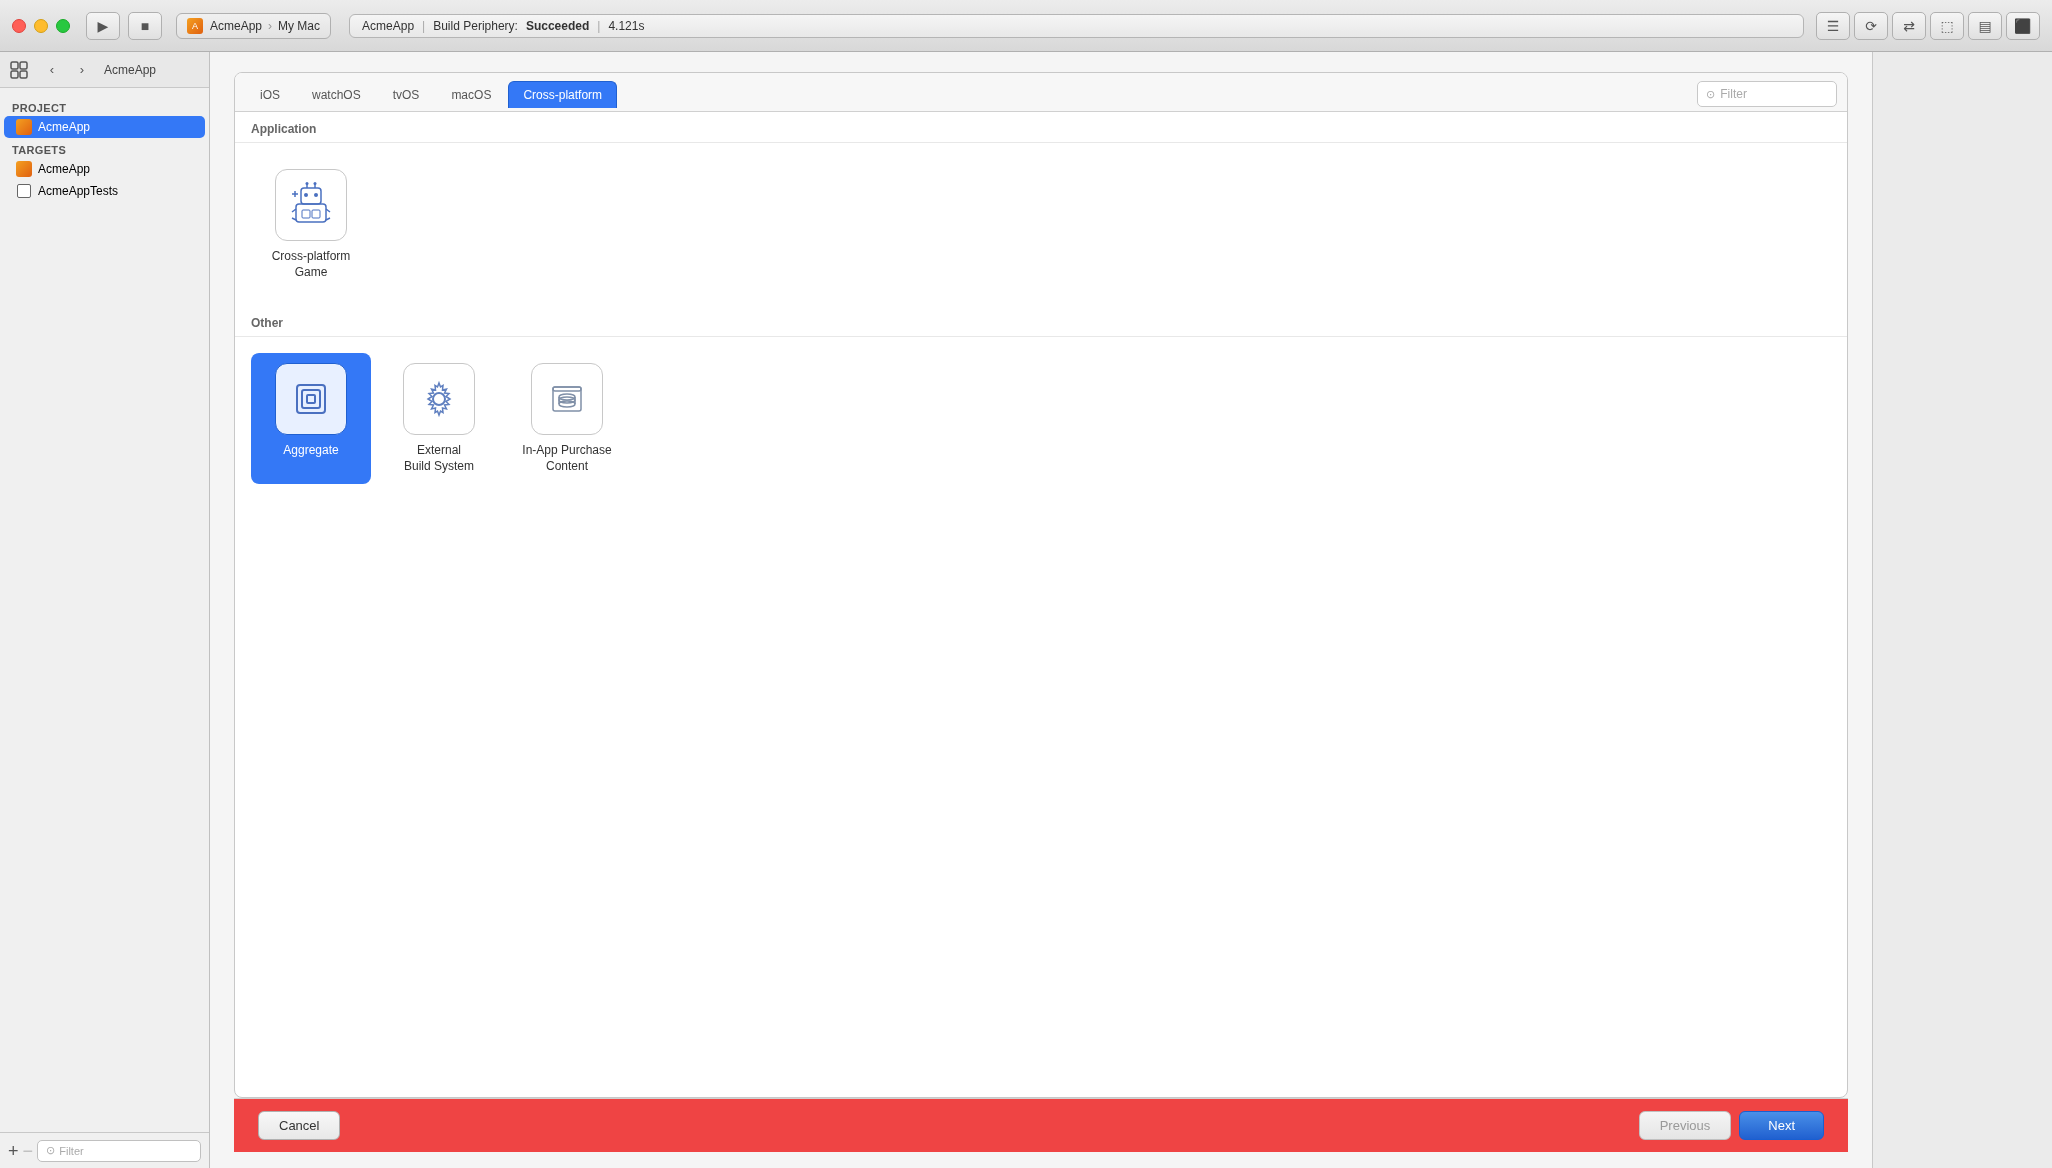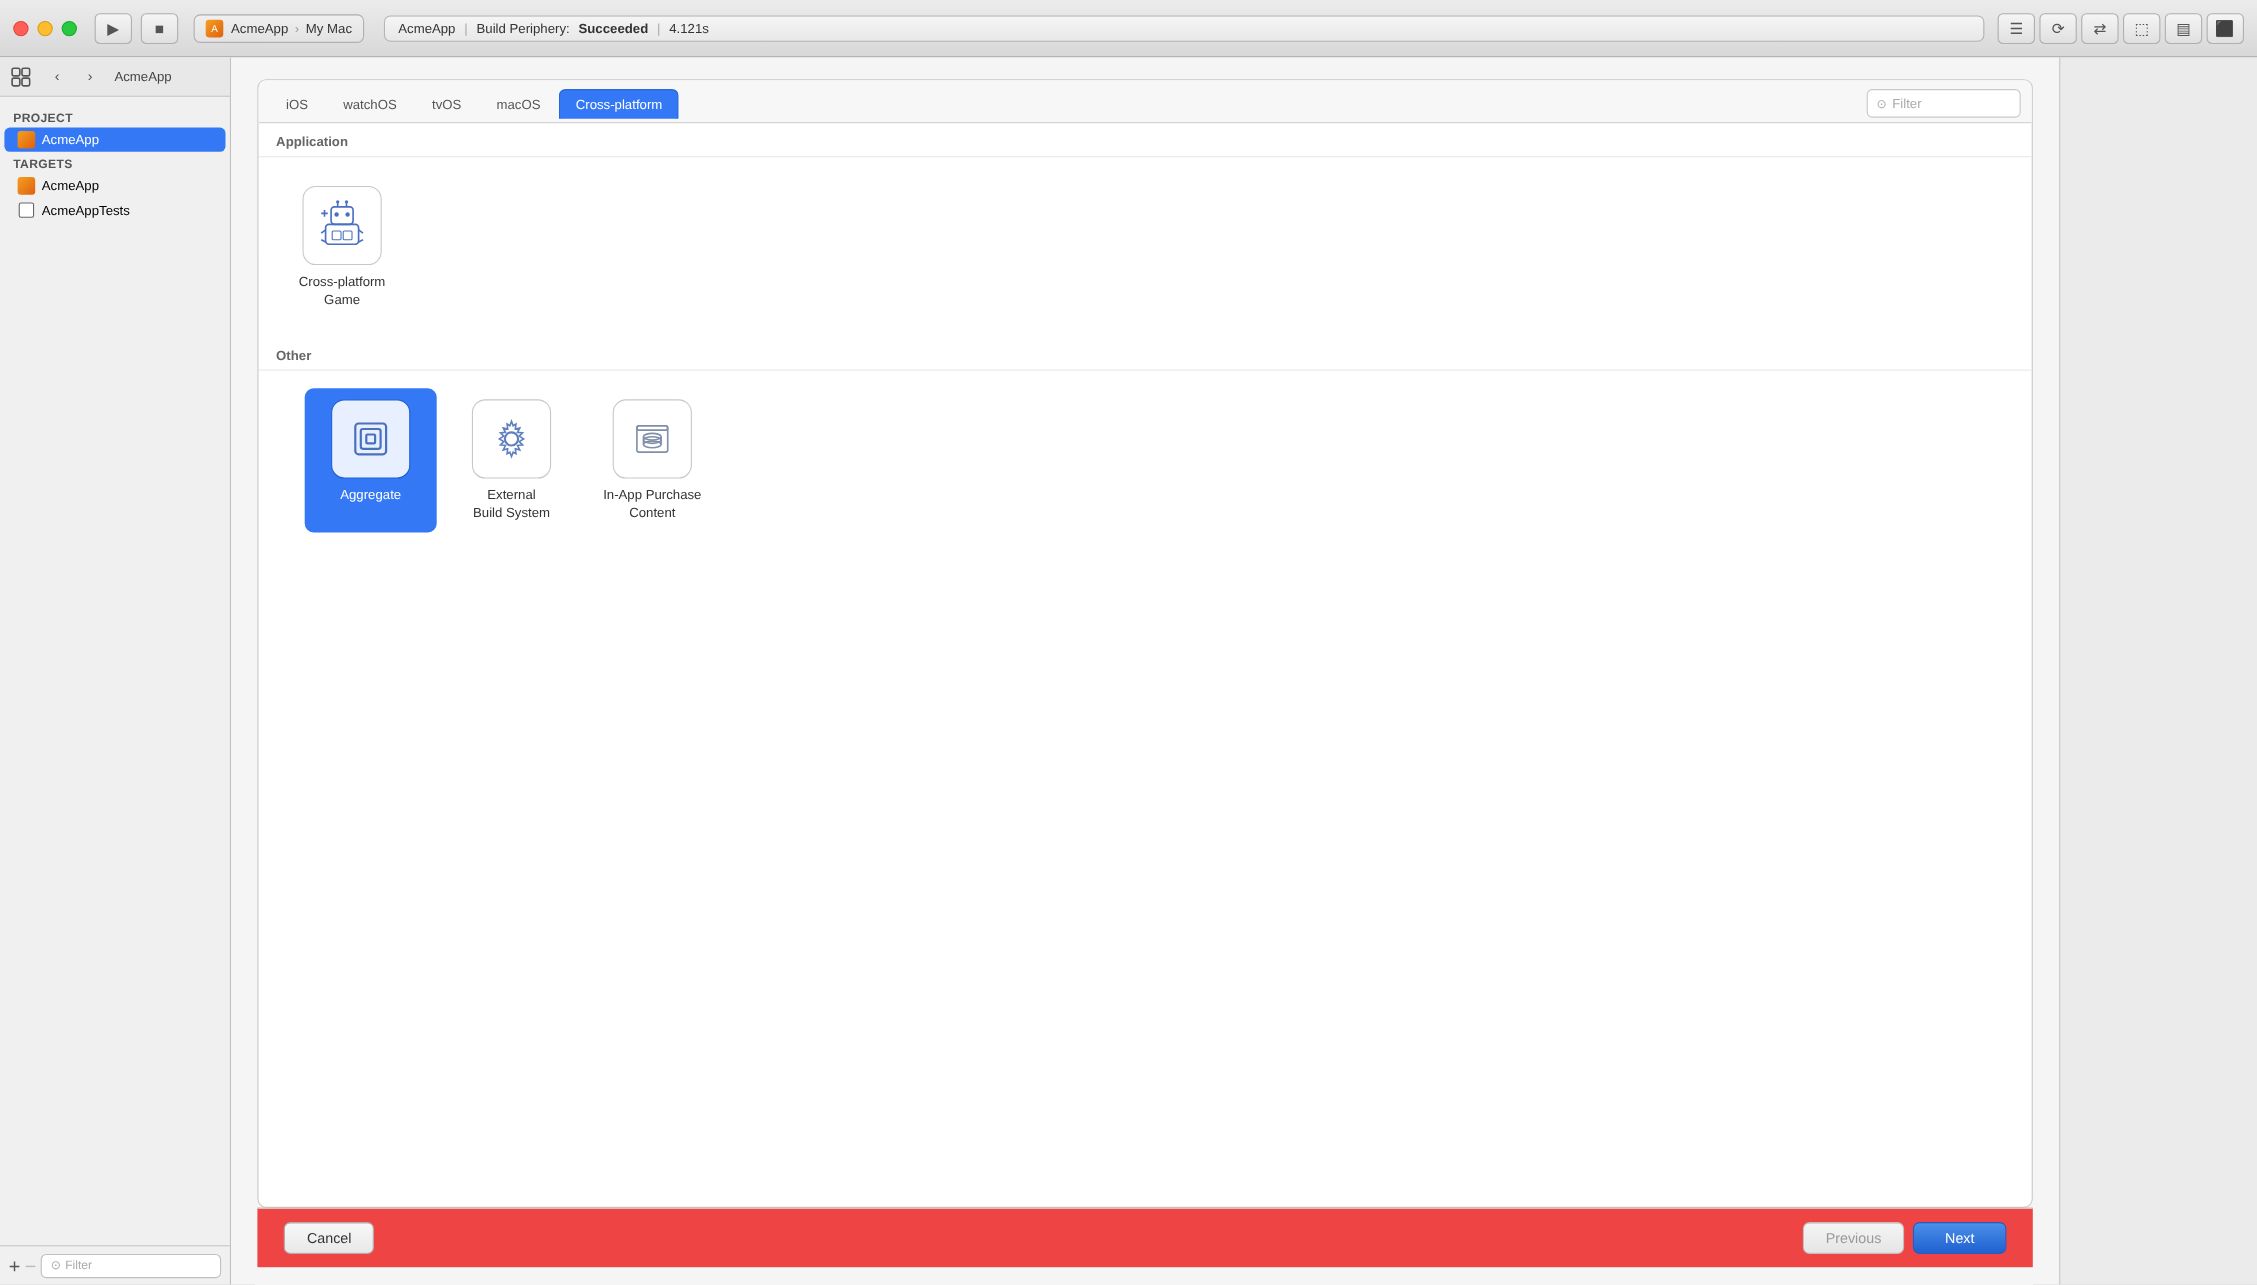--- a/index.html
+++ b/index.html
@@ -326,21 +326,20 @@
       display: flex;
       flex-direction: column;
       align-items: center;
       padding: 10px 8px;
       border-radius: 8px;
       cursor: pointer;
       gap: 8px;
     }
     .template-item.selected {
       background: #3478f6;
-      margin-left: 26px;
     }
     .template-item.selected .template-label {
       color: white;
     }
     .template-icon-box {
       width: 72px;
       height: 72px;
       border: 1px solid #c8c8c8;
       border-radius: 12px;
       background: white;

